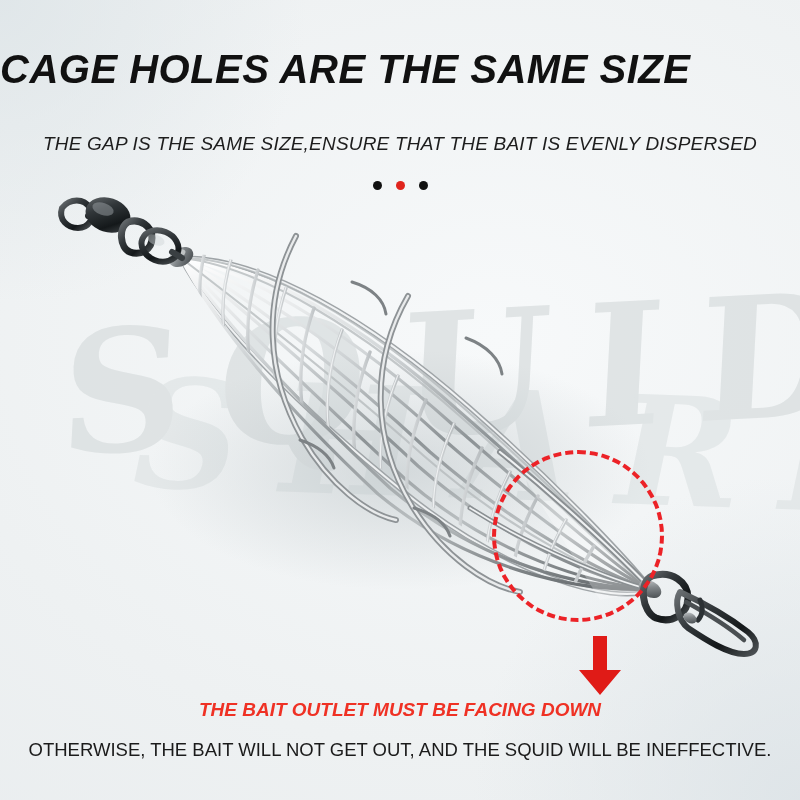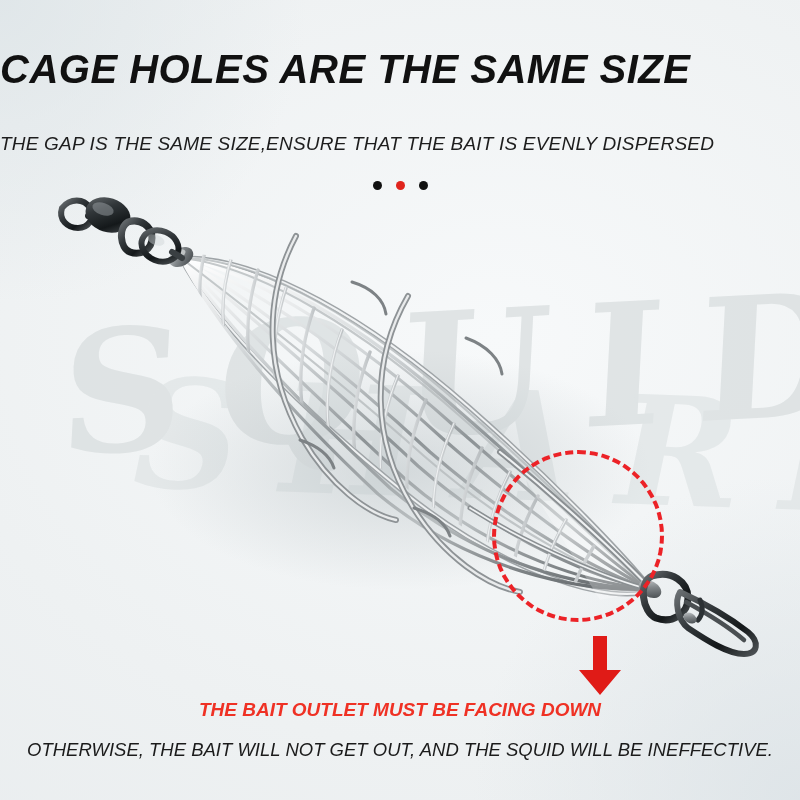--- a/index.html
+++ b/index.html
@@ -85,21 +85,21 @@
     font-style: italic;
     letter-spacing: .5px;
     color: #111111;
     white-space: nowrap;
   }
   .subtitle {
     position: absolute;
     left: 0;
     top: 133px;
     width: 800px;
-    text-align: left;
+    text-align: center;
     font-size: 19px;
     font-weight: 500;
     font-style: italic;
     letter-spacing: .2px;
     color: #1d1d1d;
     white-space: nowrap;
   }
 
   .dots {
     position: absolute;
@@ -133,21 +133,20 @@
     white-space: nowrap;
   }
   .caption {
     position: absolute;
     left: 0;
     top: 739px;
     width: 800px;
     text-align: center;
     font-size: 18.5px;
     font-weight: 500;
-    font-style: italic;
     color: #1b1b1b;
     white-space: nowrap;
   }
 
   
   #product {
     position: absolute;
     left: 0;
     top: 0;
     width: 800px;

